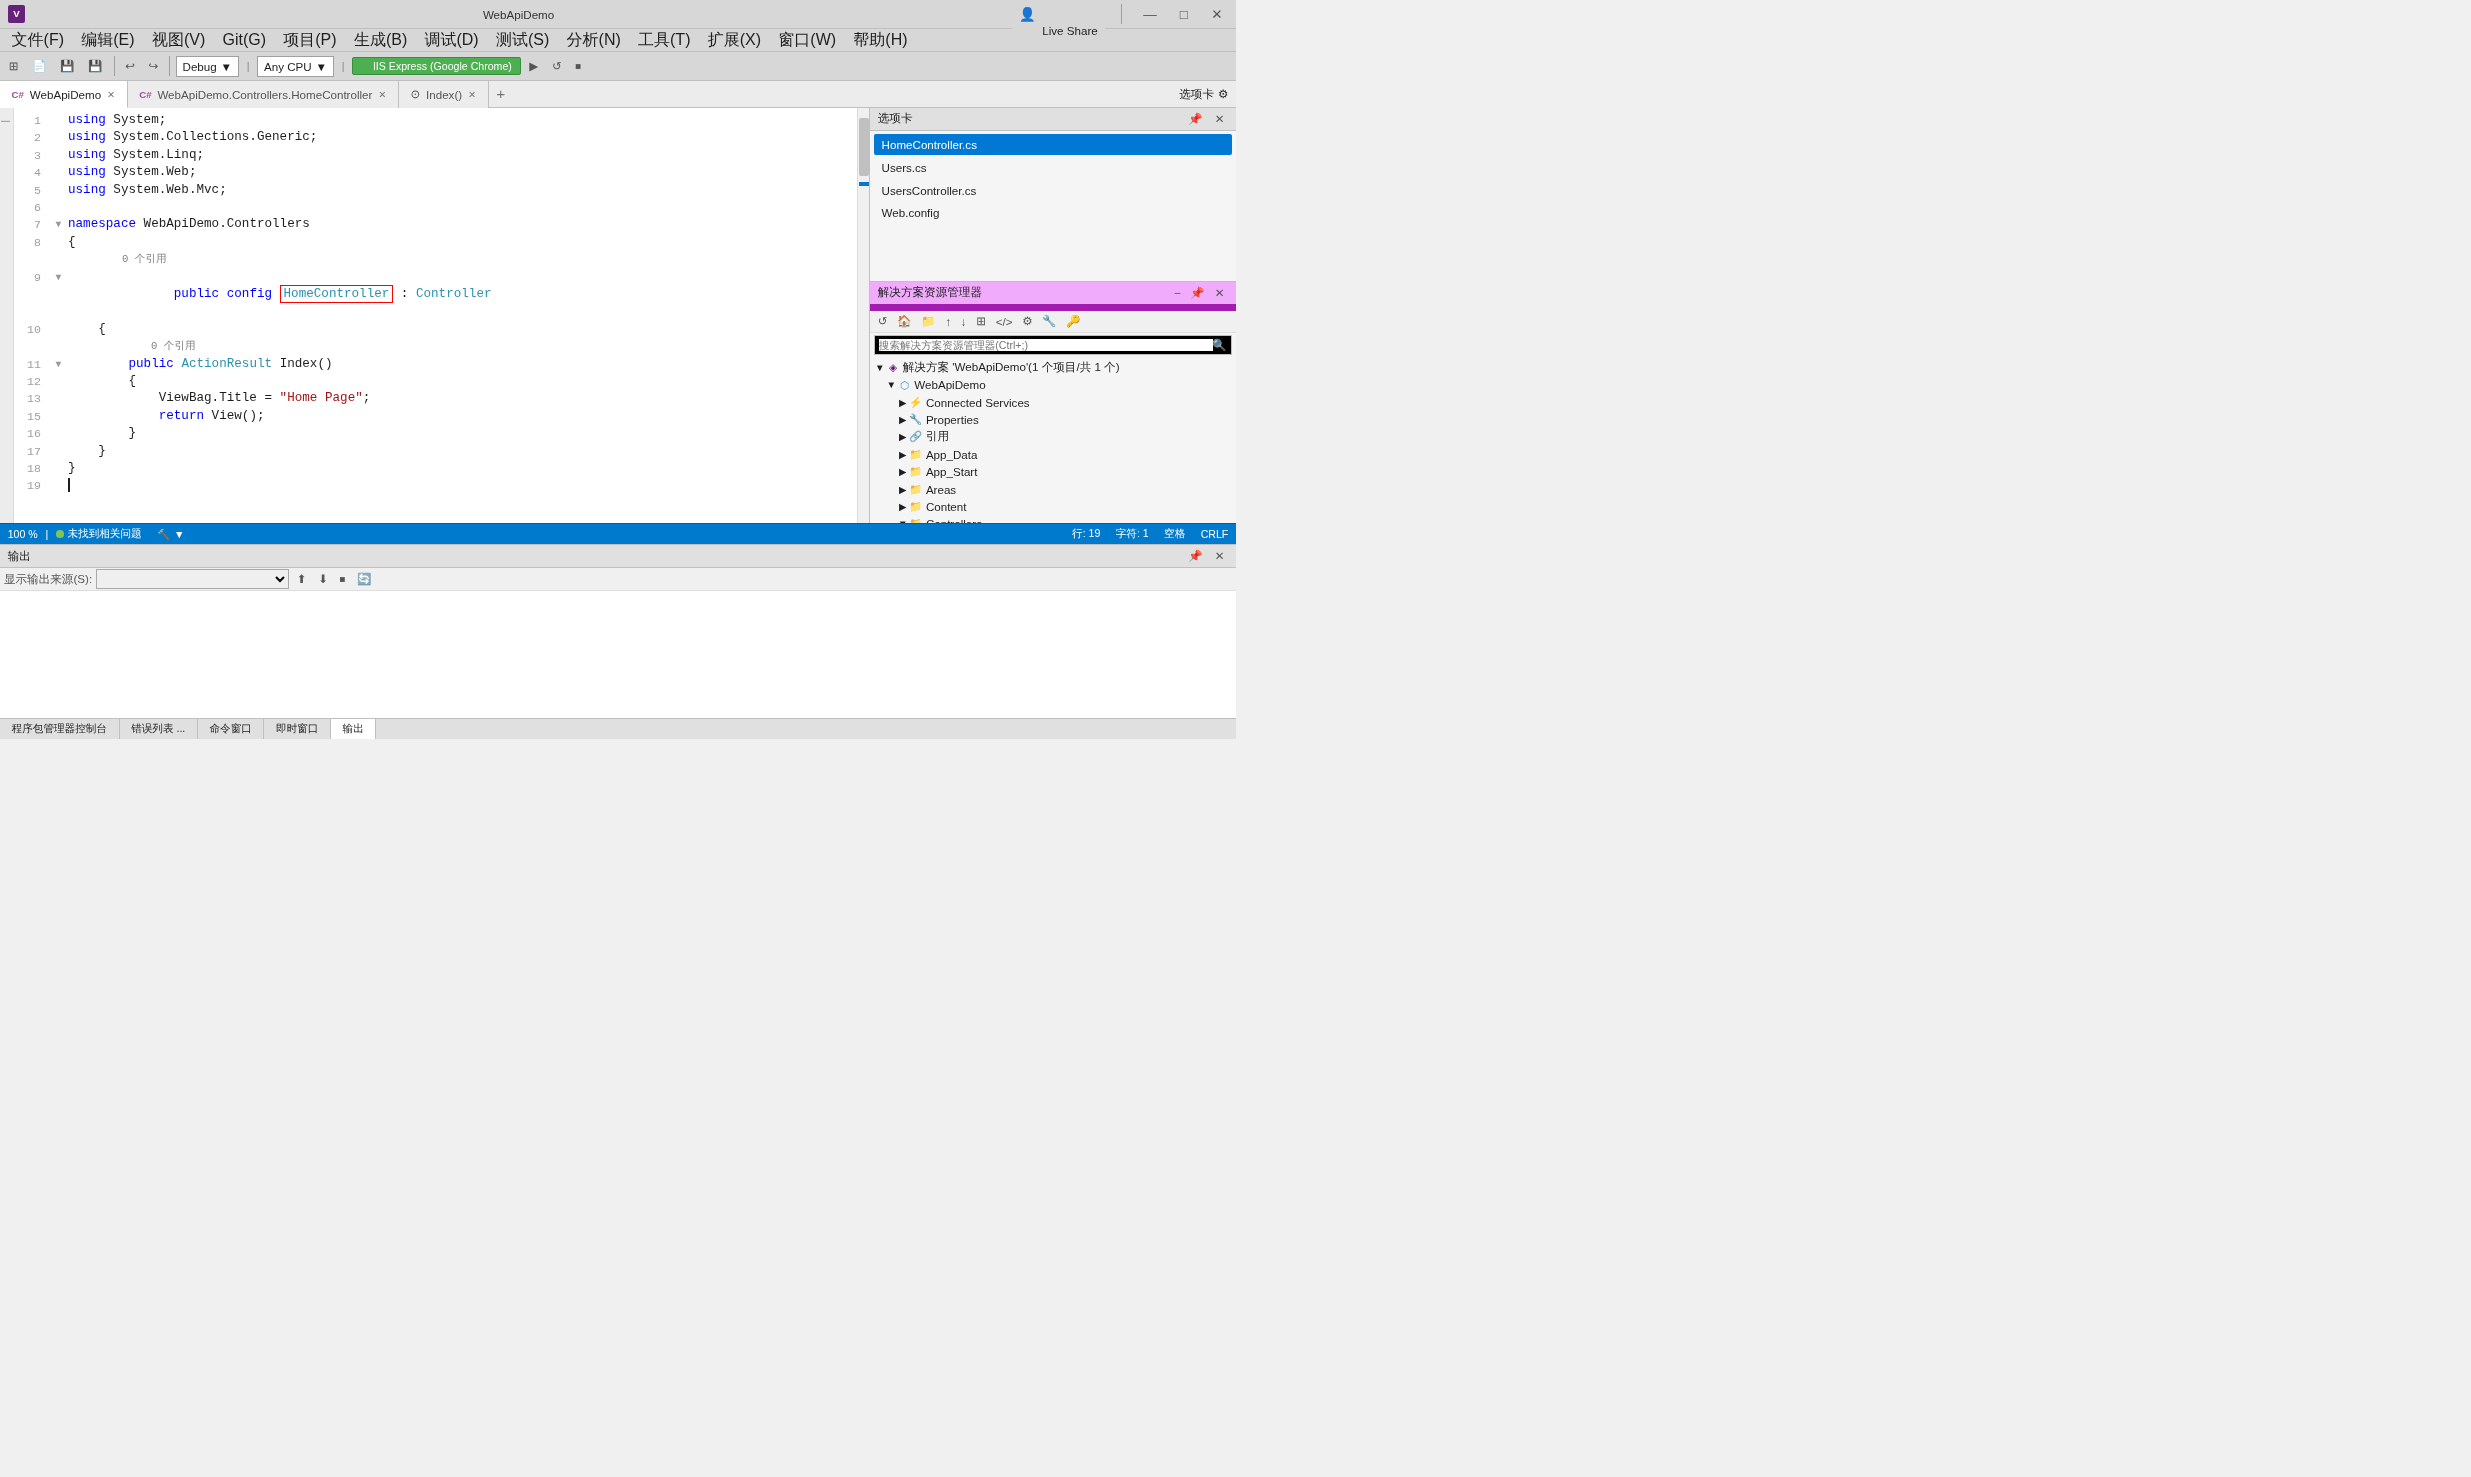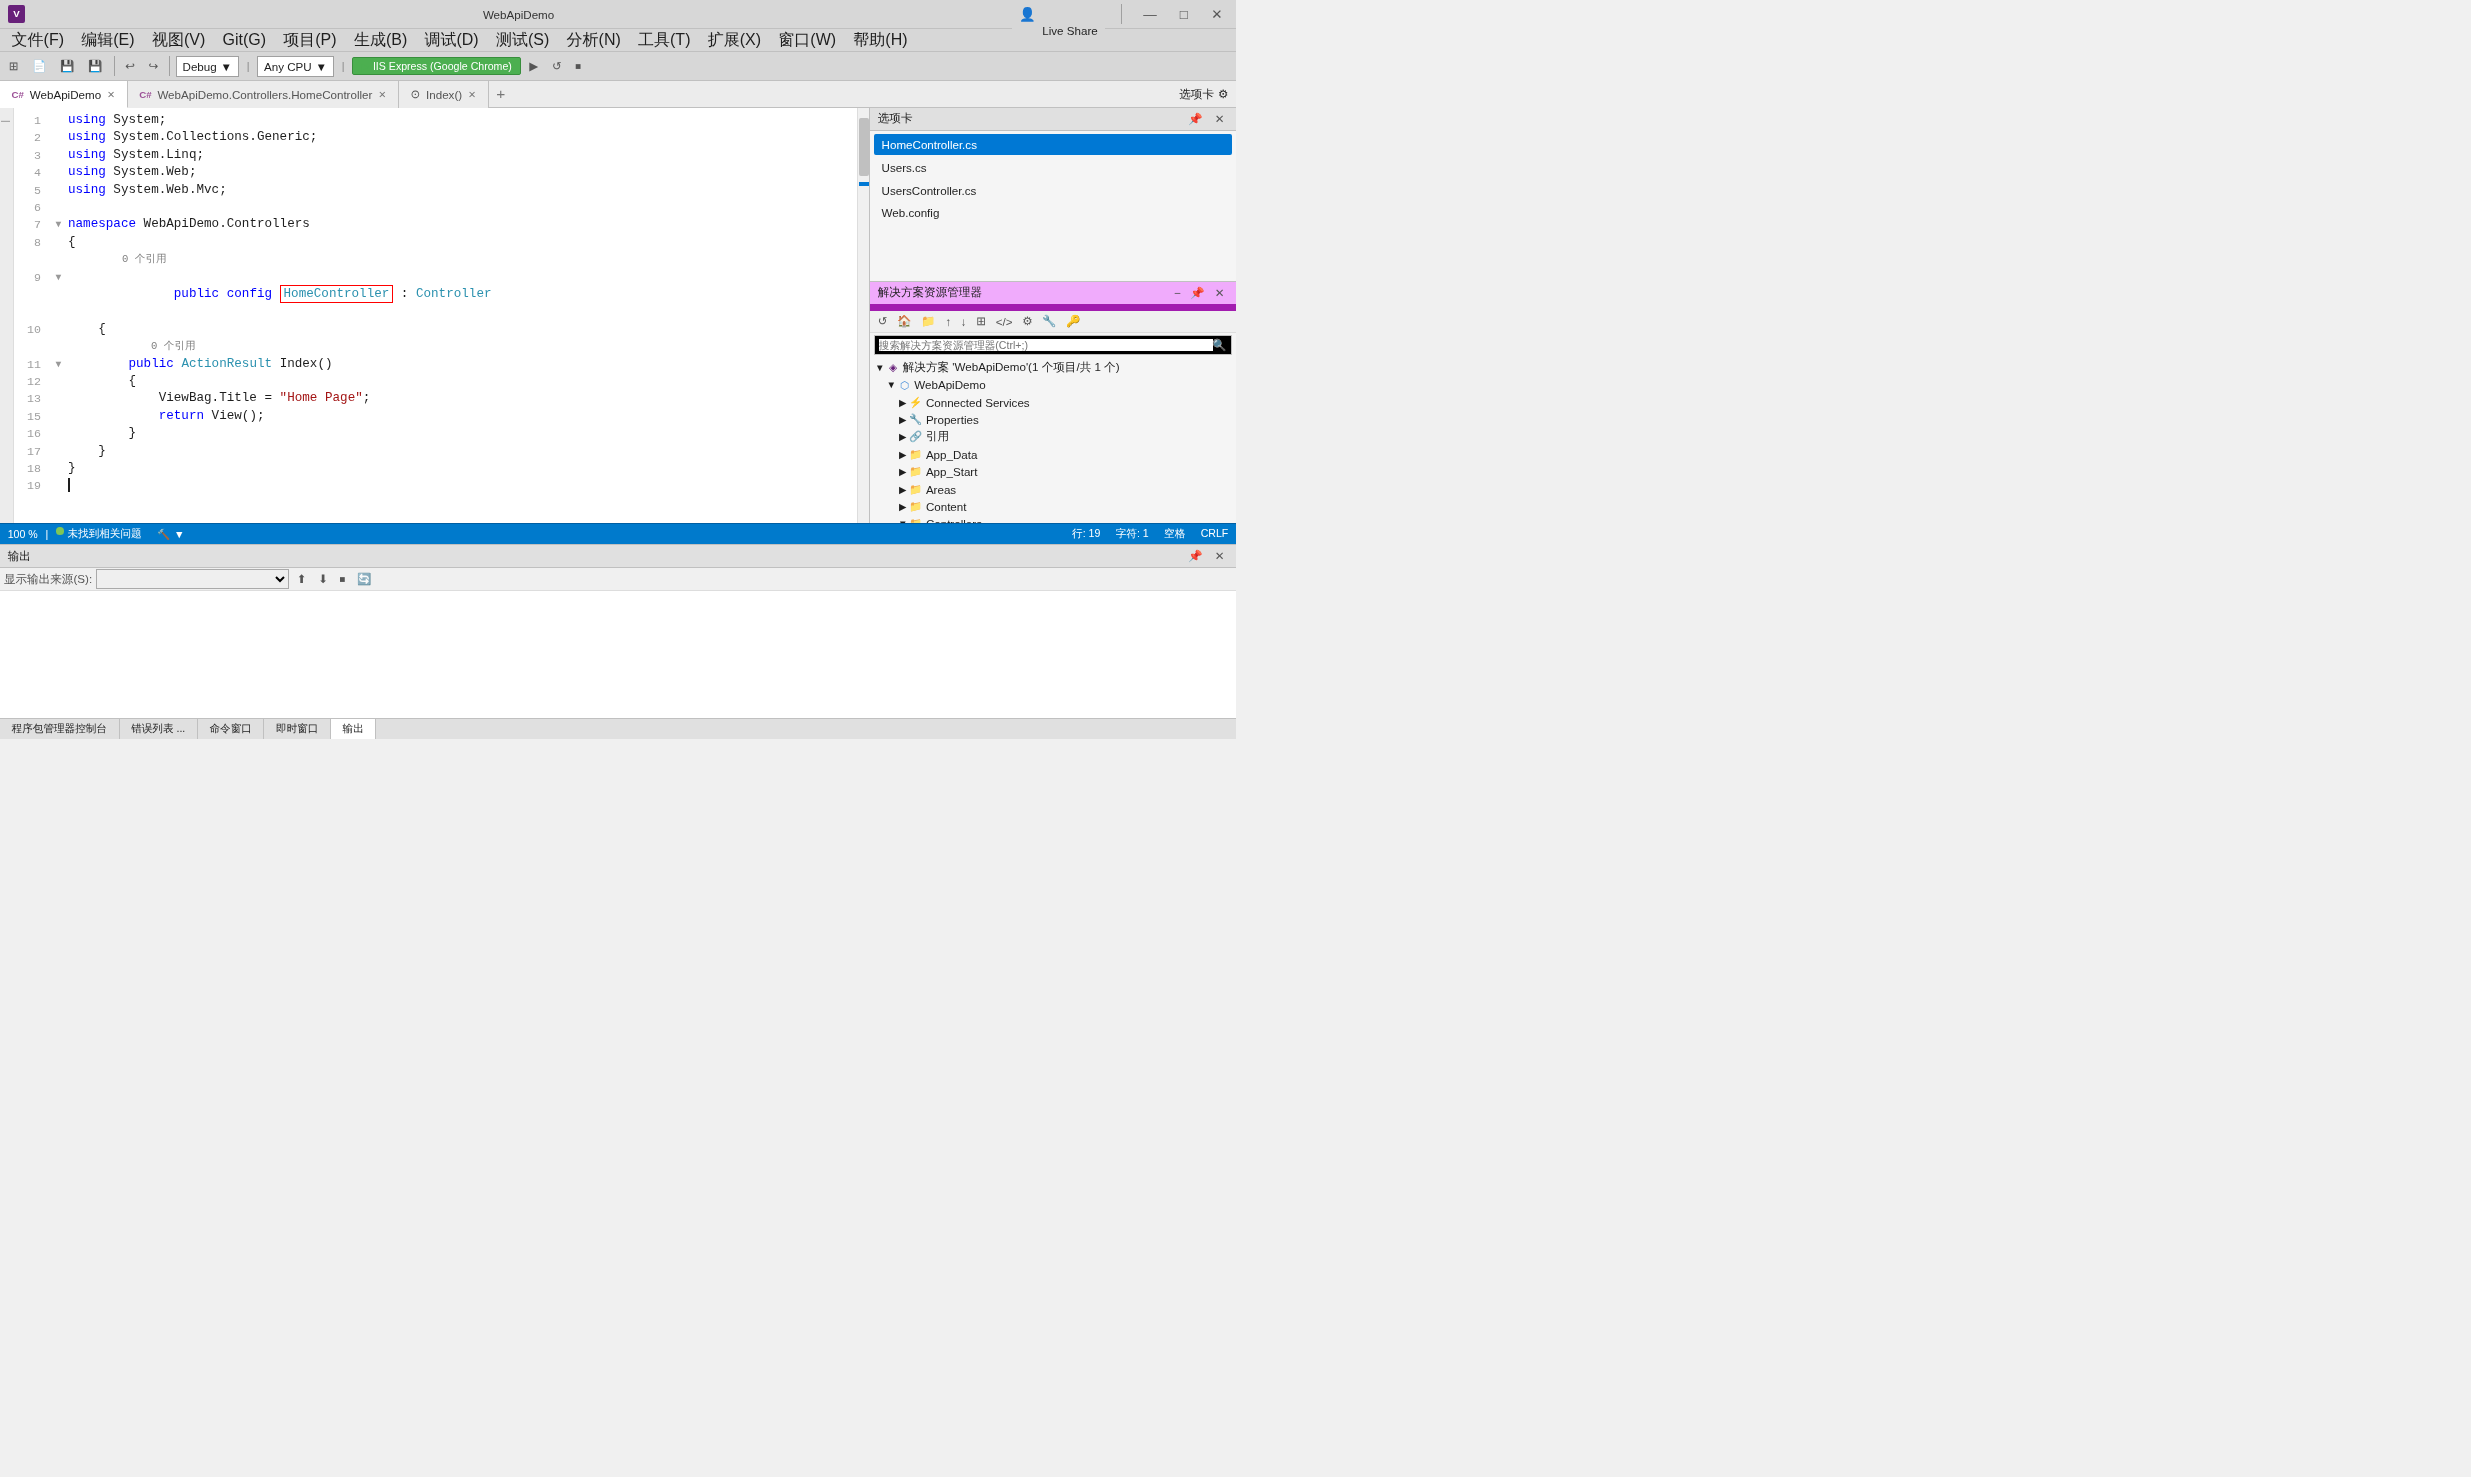--- a/index.html
+++ b/index.html
@@ -63,21 +63,21 @@
     .plain { color: #1e1e1e; }
     .ref-count { color: #808080; font-size: 10.6px; }
 
     
     #statusbar {
       display: flex; align-items: center; background: #007acc; color: white; height: 21px;
       padding: 0 7.7px; font-size: 10.6px; gap: 15.4px; border-top: 1px solid #005fa3;
     }
     #statusbar .status-left { display: flex; align-items: center; gap: 7.7px; }
     #statusbar .status-right { margin-left: auto; display: flex; gap: 15.4px; }
-    .status-item { display: flex; gap: 3.9px; cursor: pointer; }
+    .status-item { display: flex; align-items: center; gap: 3.9px; cursor: pointer; }
     .status-circle { width: 7.7px; height: 7.7px; border-radius: 50%; background: #7ec657; display: inline-block; }
 
     
     #right-panel { width: 367px; display: flex; flex-direction: column; border-left: 1px solid #c0c0c0; }
     
     
     #options-panel { height: 174px; background: #f5f5f5; border-bottom: 1px solid #c0c0c0; display: flex; flex-direction: column; }
     #options-header { display: flex; align-items: center; background: #e0e0e0; padding: 1.9px 7.7px; font-size: 11.6px; border-bottom: 1px solid #c0c0c0; }
     #options-body { flex: 1; padding: 3.9px; display: flex; flex-direction: column; gap: 1.9px; overflow: auto; }
     .options-tab { padding: 3.9px 7.7px; cursor: pointer; font-size: 11.6px; color: #1e1e1e; border-radius: 1.9px; }

